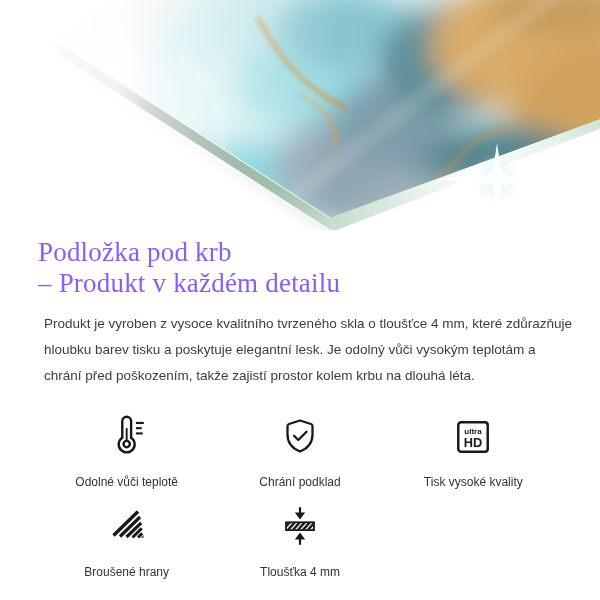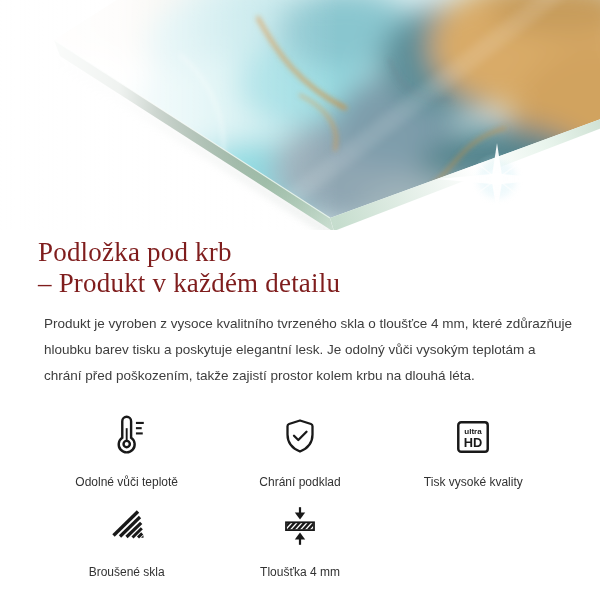--- a/index.html
+++ b/index.html
@@ -7,21 +7,21 @@
     width:600px;height:600px;overflow:hidden;background:#ffffff;
     font-family:"Liberation Sans",sans-serif;color:#3d3d3d;
     -webkit-font-smoothing:antialiased;
   }
   .hero{display:block;width:600px;height:230px;}
   .content{padding:0 38px 0 38px;}
   .heading{
     margin:7px 0 0 0;
     font-family:"Liberation Serif","DejaVu Serif",serif;
     font-weight:400;font-size:27px;line-height:1.15;
-    color:#7f1d1d;letter-spacing:0.2px;
+    color:#8b5cf6;letter-spacing:0.2px;
   }
   .heading span{display:block;}
   .description{
     margin:12px 0 0 6px;width:530px;
     font-size:13.5px;line-height:26px;color:#3d3d3d;
   }
   .features{
     margin:23px 2px 0 2px;
     display:grid;grid-template-columns:repeat(3,1fr);
     row-gap:13px;justify-items:center;text-align:center;
@@ -185,21 +185,21 @@
           <g stroke="#191919" fill="none">
             <path d="M6.5,29.5 L31,5.5" stroke-width="3.4"></path>
             <path d="M13,30.5 L33,11" stroke-width="3.2"></path>
             <path d="M19.5,31 L34.2,16.8" stroke-width="3.2"></path>
             <path d="M25.5,31.5 L34.8,22.3" stroke-width="3"></path>
             <path d="M31,31.5 L35.2,27.4" stroke-width="3"></path>
           </g>
           <path d="M34,31.8 L36.5,31.8 L36.5,29.3 Z" fill="#191919"></path>
         </svg>
       </div>
-      <div class="label">Broušené skla</div>
+      <div class="label">Broušené hrany</div>
     </div>
 
     <div class="feature">
       <div class="icon">
         <svg width="40" height="40" viewBox="0 0 40 40">
           <defs>
               <clipPath id="barClip">
                 <rect x="6.8" y="17" width="26.4" height="6.4"></rect>
               </clipPath>
             </defs>

